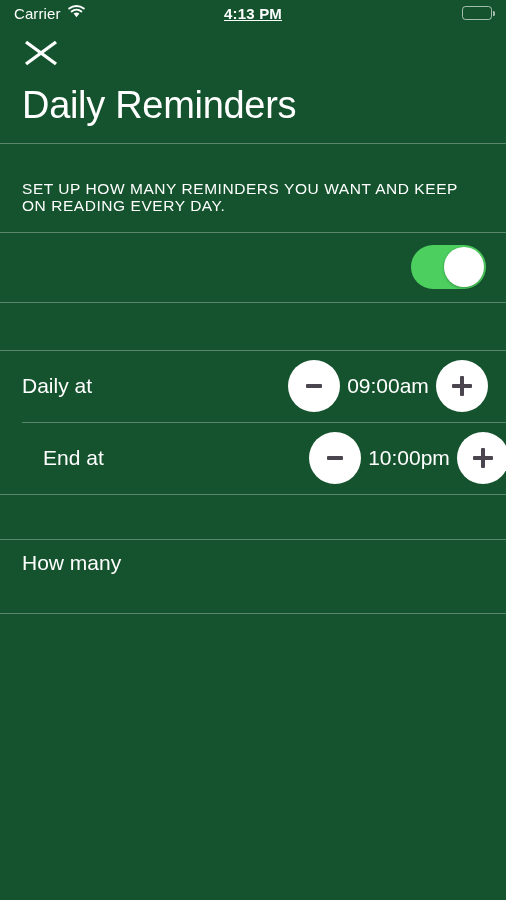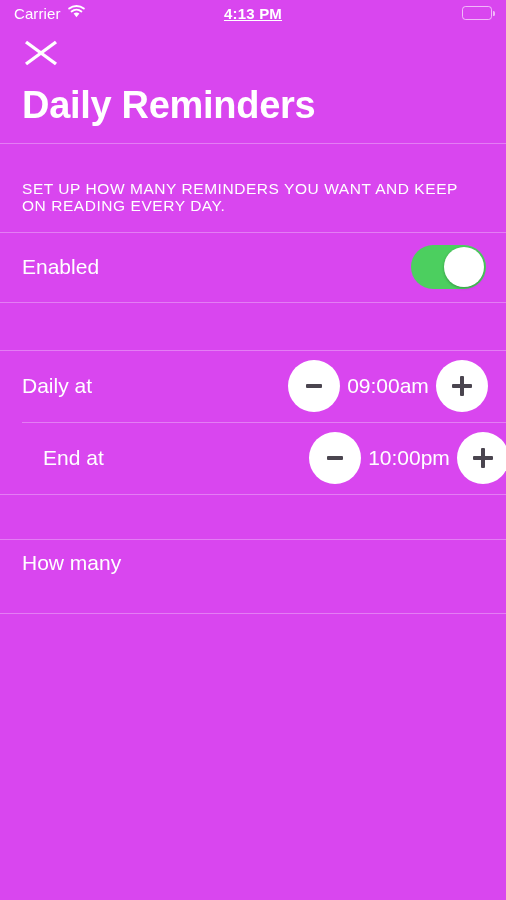--- a/index.html
+++ b/index.html
@@ -9,21 +9,21 @@
     height:900px;
     background:#534d58;
     font-family:"Liberation Sans", sans-serif;
     overflow:hidden;
   }
 
   .phone {
     position:relative;
     width:506px;
     height:900px;
-    background:#d946ef;
+    background:#14532d;
     color:#ffffff;
   }
 
   
   .status-bar {
     position:absolute;
     top:0; left:0;
     width:506px;
     height:26px;
     display:flex;
@@ -88,21 +88,21 @@
     left:17px;
     width:48px;
     height:42px;
     cursor:pointer;
   }
   .page-title {
     position:absolute;
     top:84px;
     left:22px;
     font-size:38px;
-    font-weight:bold;
+    font-weight:normal;
     letter-spacing:-0.3px;
     color:#ffffff;
     white-space:nowrap;
   }
 
   
   .divider {
     position:absolute;
     left:0;
     width:506px;
@@ -248,21 +248,20 @@
 
   <div class="page-title">Daily Reminders</div>
 
   <div class="divider" style="top:143px;"></div>
 
   <div class="description">SET UP HOW MANY REMINDERS YOU WANT AND KEEP ON READING EVERY DAY.</div>
 
   <div class="divider" style="top:232px;"></div>
 
   <div class="row" style="top:232px; height:70px;">
-    <span class="row-label">Enabled</span>
     <span class="toggle">
       <span class="toggle-knob"></span>
     </span>
   </div>
 
   <div class="divider" style="top:302px;"></div>
 
   <div class="divider" style="top:350px;"></div>
 
   <div class="row" style="top:350px; height:72px;">

